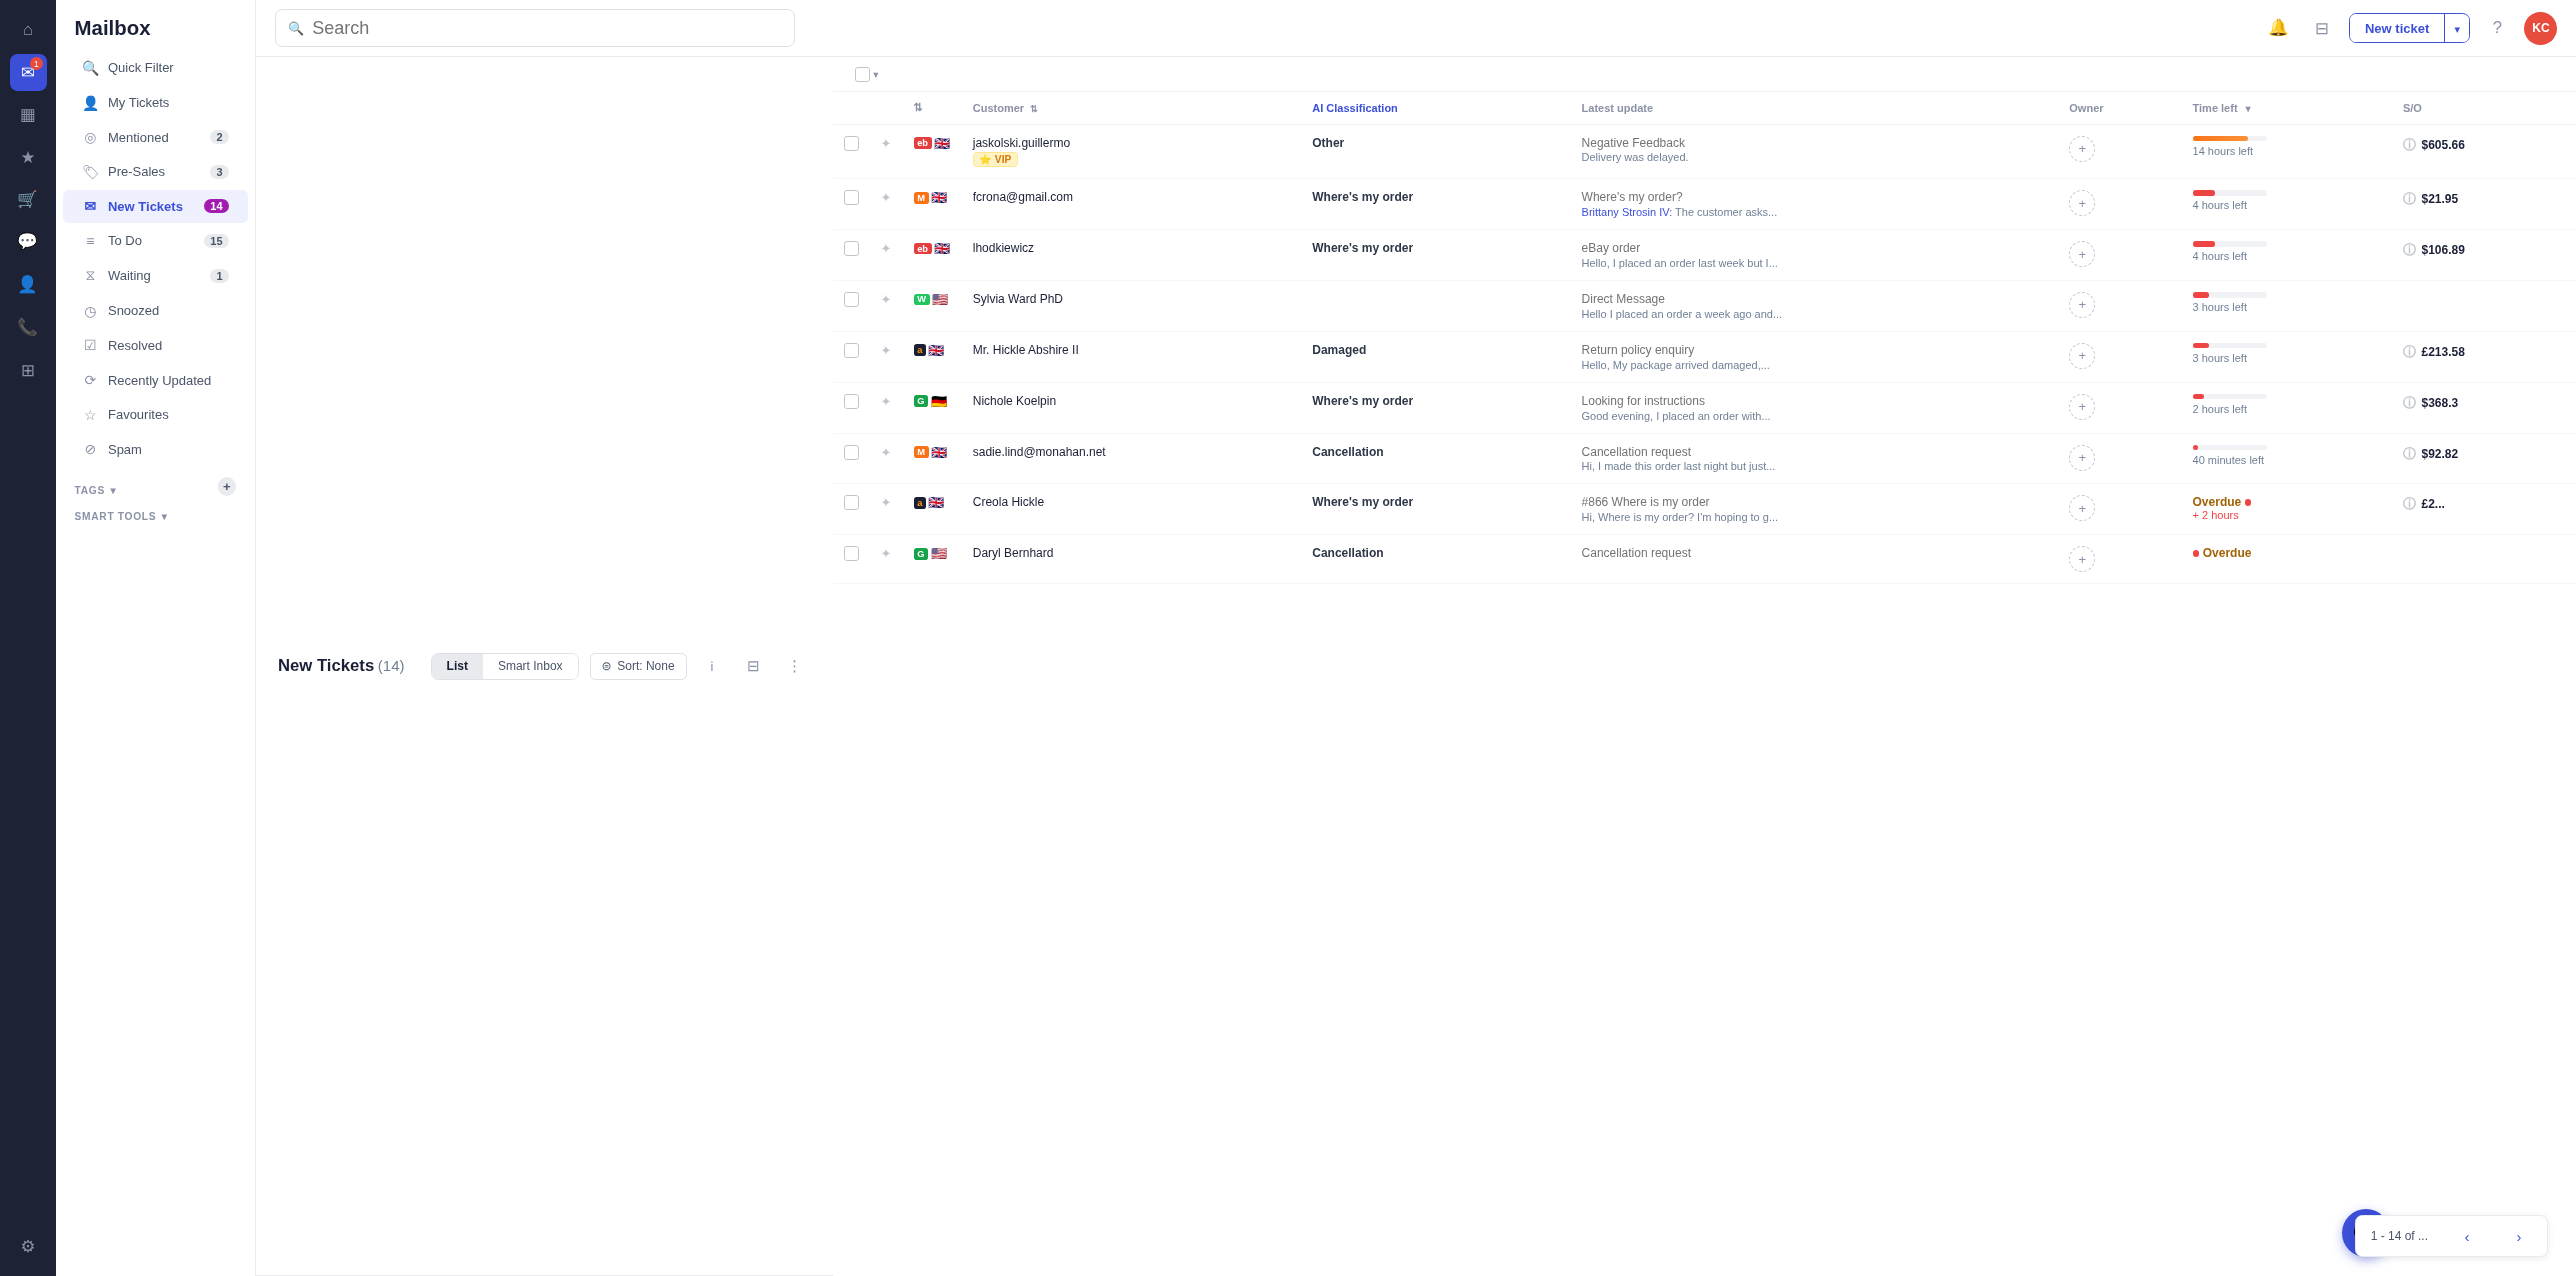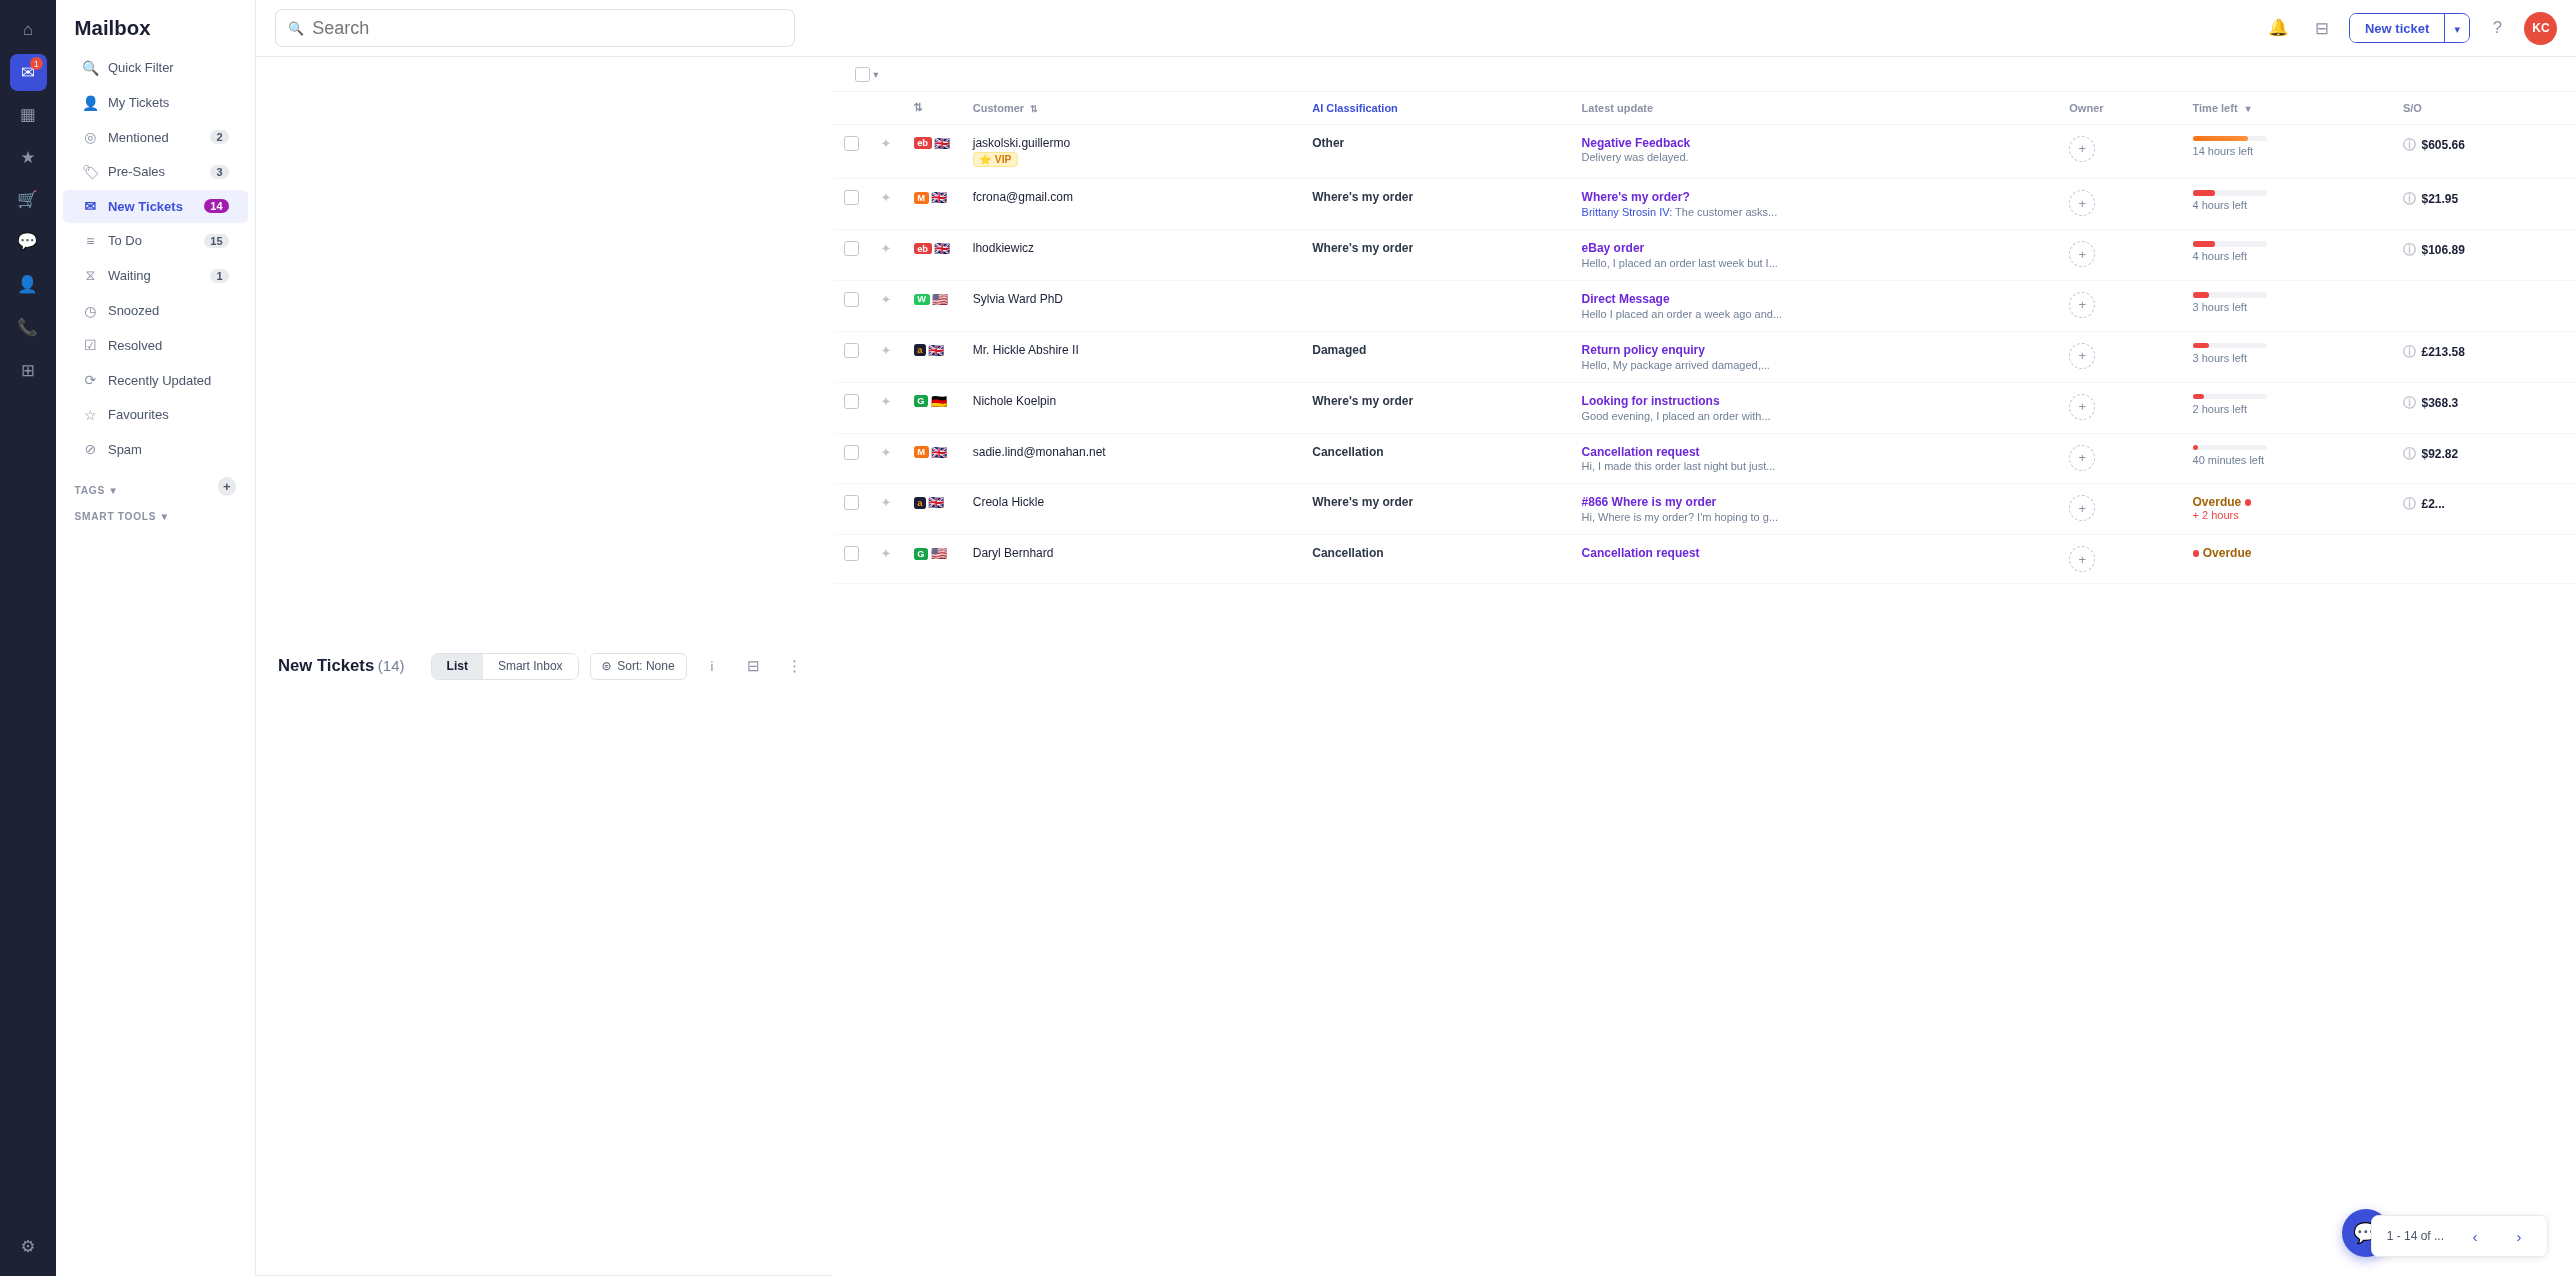--- a/index.html
+++ b/index.html
@@ -294,21 +294,21 @@
       display: inline-flex; align-items: center; gap: 2.8px;
       background: #fef3c7; color: #d97706;
       border: 0.9px solid #fde68a;
       border-radius: 3.7px;
       padding: 0.9px 5.6px;
       font-size: 10.2px;
       font-weight: 600;
       margin-top: 2.8px;
     }
     .classification { font-weight: 600; color: #2d3748; }
-    .update-title { font-weight: 700; color: #6d28d9; }
+    .update-title { font-weight: 400; color: #737373; }
     .update-sub { color: #718096; font-size: 11px; margin-top: 1.9px; }
     .update-sub .author { color: #3b4fd8; }
 
     .owner-btn {
       width: 26px; height: 26px;
       border-radius: 50%;
       border: 1.4px dashed #c0c4cc;
       display: flex; align-items: center; justify-content: center;
       cursor: pointer;
       color: #8b92a5;
@@ -333,21 +333,21 @@
     .pagination {
       position: fixed;
       bottom: 18.6px;
       right: 28px;
       background: #fff;
       border: 0.9px solid #e8eaed;
       border-radius: 7.4px;
       padding: 7.4px 15px;
       display: flex;
       align-items: center;
-      gap: 18px;
+      gap: 26px;
       font-size: 12px;
       color: #4a5568;
       box-shadow: 0 1.9px 7.4px rgba(0,0,0,0.08);
     }
     .page-nav {
       width: 26px; height: 26px;
       display: flex; align-items: center; justify-content: center;
       border-radius: 5.6px;
       cursor: pointer;
       color: #3b4fd8;

